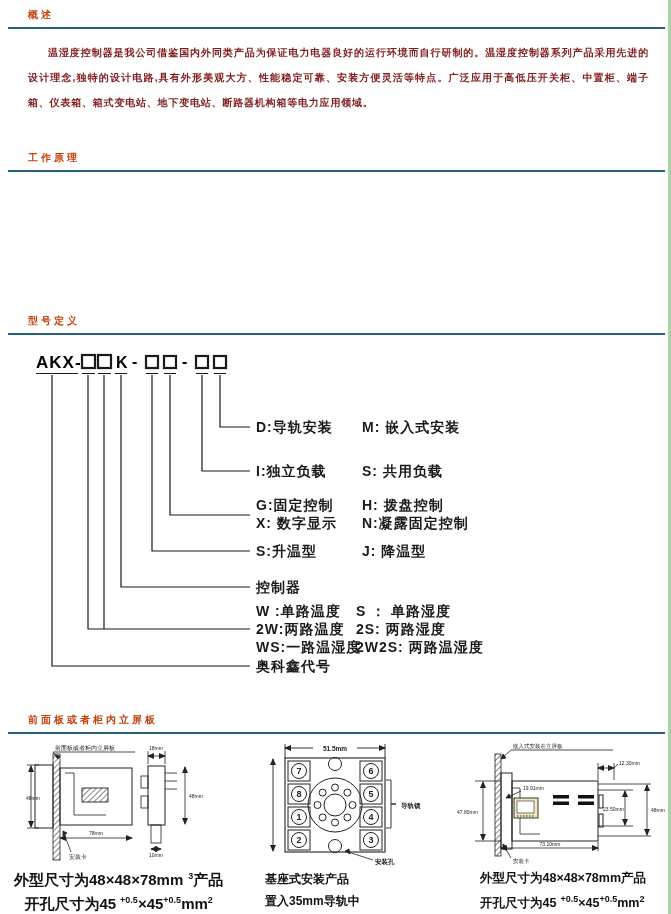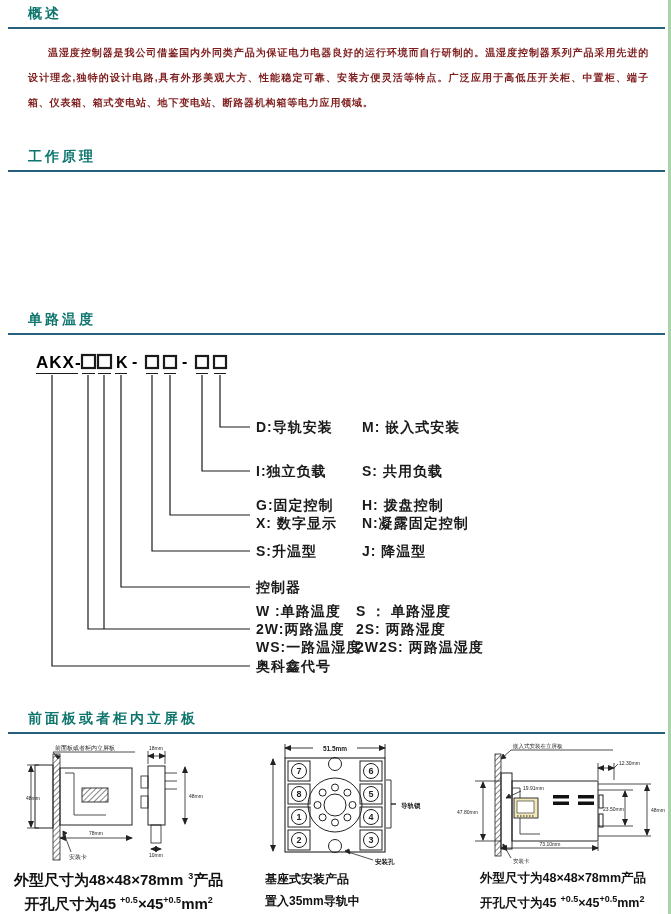--- a/index.html
+++ b/index.html
@@ -1,21 +1,21 @@
 <!DOCTYPE html>
 <html><head>
 <meta charset="utf-8">
 <style>
   html,body{margin:0;padding:0;background:#fff;}
   .page{position:relative;width:671px;height:914px;background:#ffffff;overflow:hidden;
         font-family:"Liberation Sans",sans-serif;color:#1a1a1a;}
   .edge{position:absolute;right:0;top:0;width:3px;height:914px;background:#a9d4a9;}
   .sec-head{position:absolute;left:8px;right:6px;border-bottom:2px solid #27607f;height:23px;}
-  .sec-head span{display:inline-block;padding-left:20px;font-size:14px;font-weight:bold;
-        letter-spacing:3px;color:#0f766e;text-align:center;}
+  .sec-head span{display:inline-block;padding-left:20px;font-size:10px;font-weight:bold;
+        letter-spacing:3px;color:#c2410c;text-align:center;}
   .para{position:absolute;left:28px;right:22px;font-size:10px;line-height:25px;
         letter-spacing:0.8px;font-weight:600;text-align:justify;text-indent:2em;color:#7f1d1d;}
   svg text{font-family:"Liberation Sans",sans-serif;}
   .cap{position:absolute;font-weight:bold;color:#111;}
   .cap sup{font-size:9px;}
   .cap .ln{display:block;}
 </style>
 </head>
 <body>
 
@@ -25,21 +25,21 @@
   <div class="sec-head" style="top:4px;">
     <span>概述</span>
   </div>
   <div class="para" style="top:40px;">温湿度控制器是我公司借鉴国内外同类产品为保证电力电器良好的运行环境而自行研制的。温湿度控制器系列产品采用先进的设计理念,独特的设计电路,具有外形美观大方、性能稳定可靠、安装方便灵活等特点。广泛应用于高低压开关柜、中置柜、端子箱、仪表箱、箱式变电站、地下变电站、断路器机构箱等电力应用领域。</div>
 
   <div class="sec-head" style="top:147px;text-decoration:underline;">
     <span>工作原理</span>
   </div>
 
   <div class="sec-head" style="top:310px;">
-    <span>单路温度</span>
+    <span>型号定义</span>
   </div>
 
   <svg width="660" height="335" viewBox="0 0 660 335" style="position:absolute;left:0;top:346px;">
     <g fill="none" stroke="#1a1a1a" stroke-width="1.2">
       <path d="M36,27.5H78 M82,27.5H95 M98,27.5H111 M115,27.5H127 M146,27.5H158 M164,27.5H176 M196,27.5H208 M214,27.5H226"></path>
     </g>
     <text x="36" y="22" font-size="17" font-weight="bold" letter-spacing="1">AKX-</text>
     <g fill="none" stroke="#1a1a1a" stroke-width="2.2">
       <rect x="82" y="9" width="13" height="13"></rect>
       <rect x="98" y="9" width="13" height="13"></rect>

